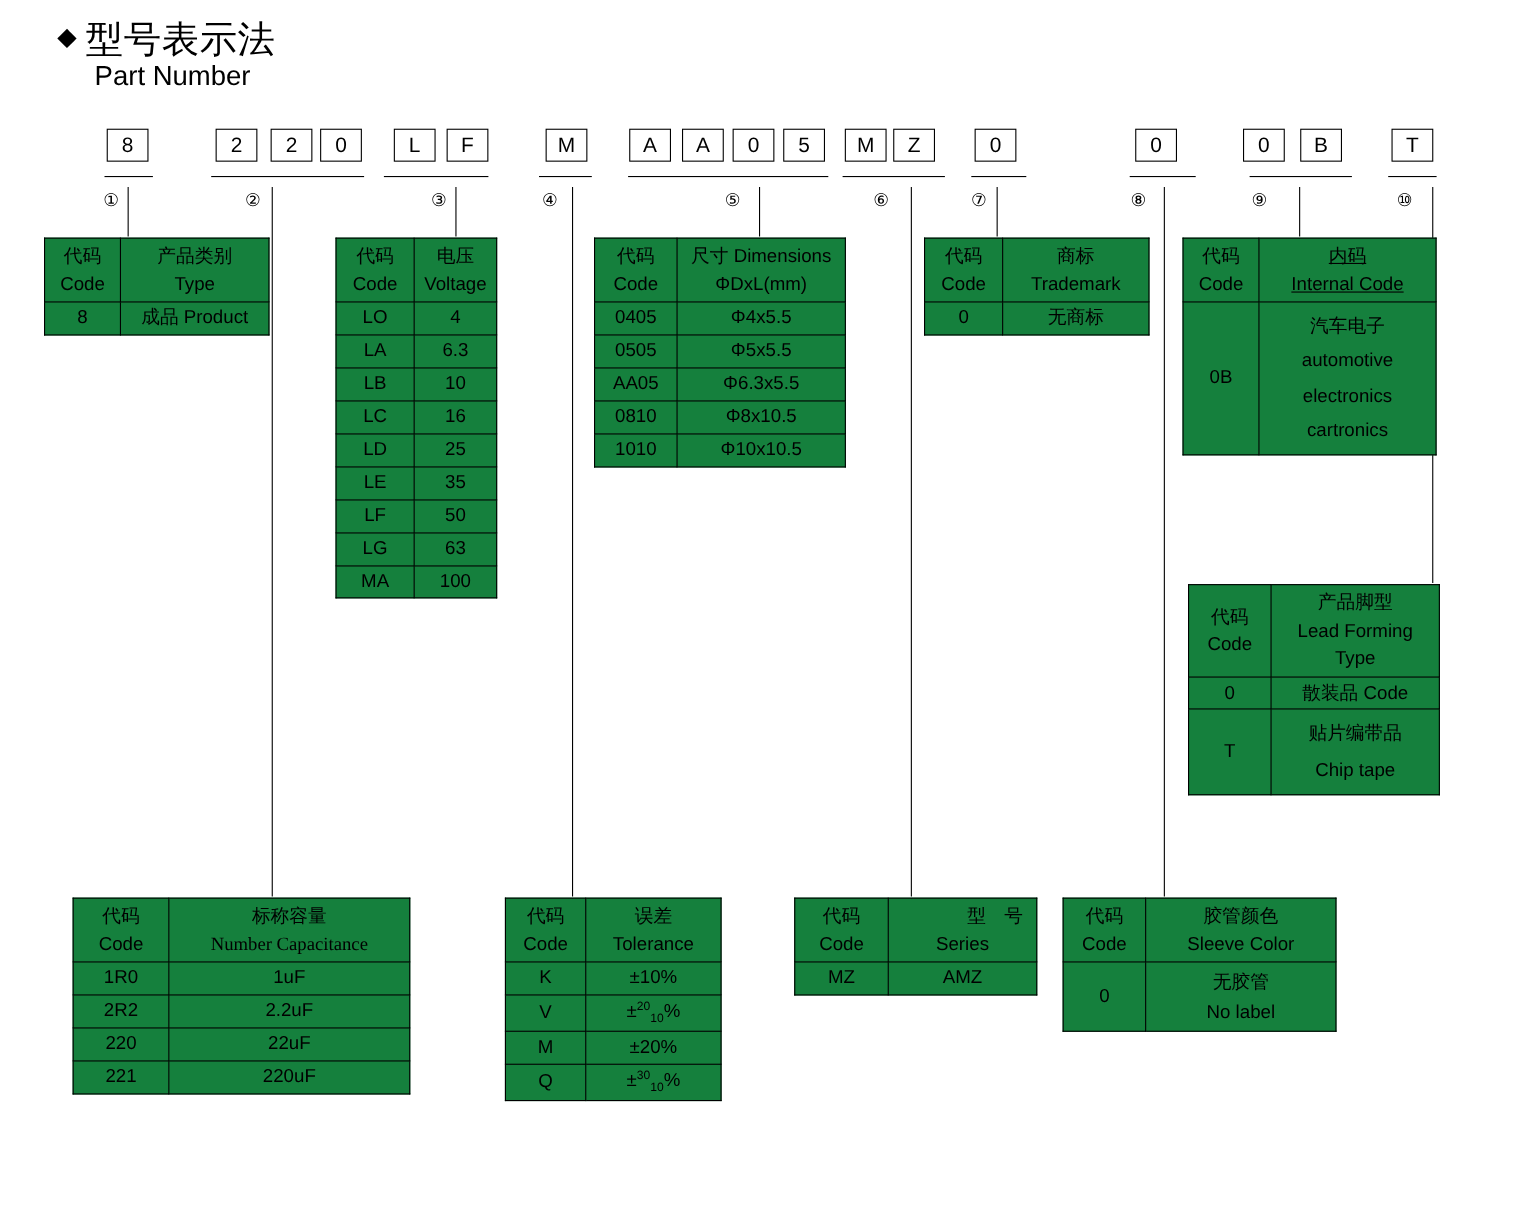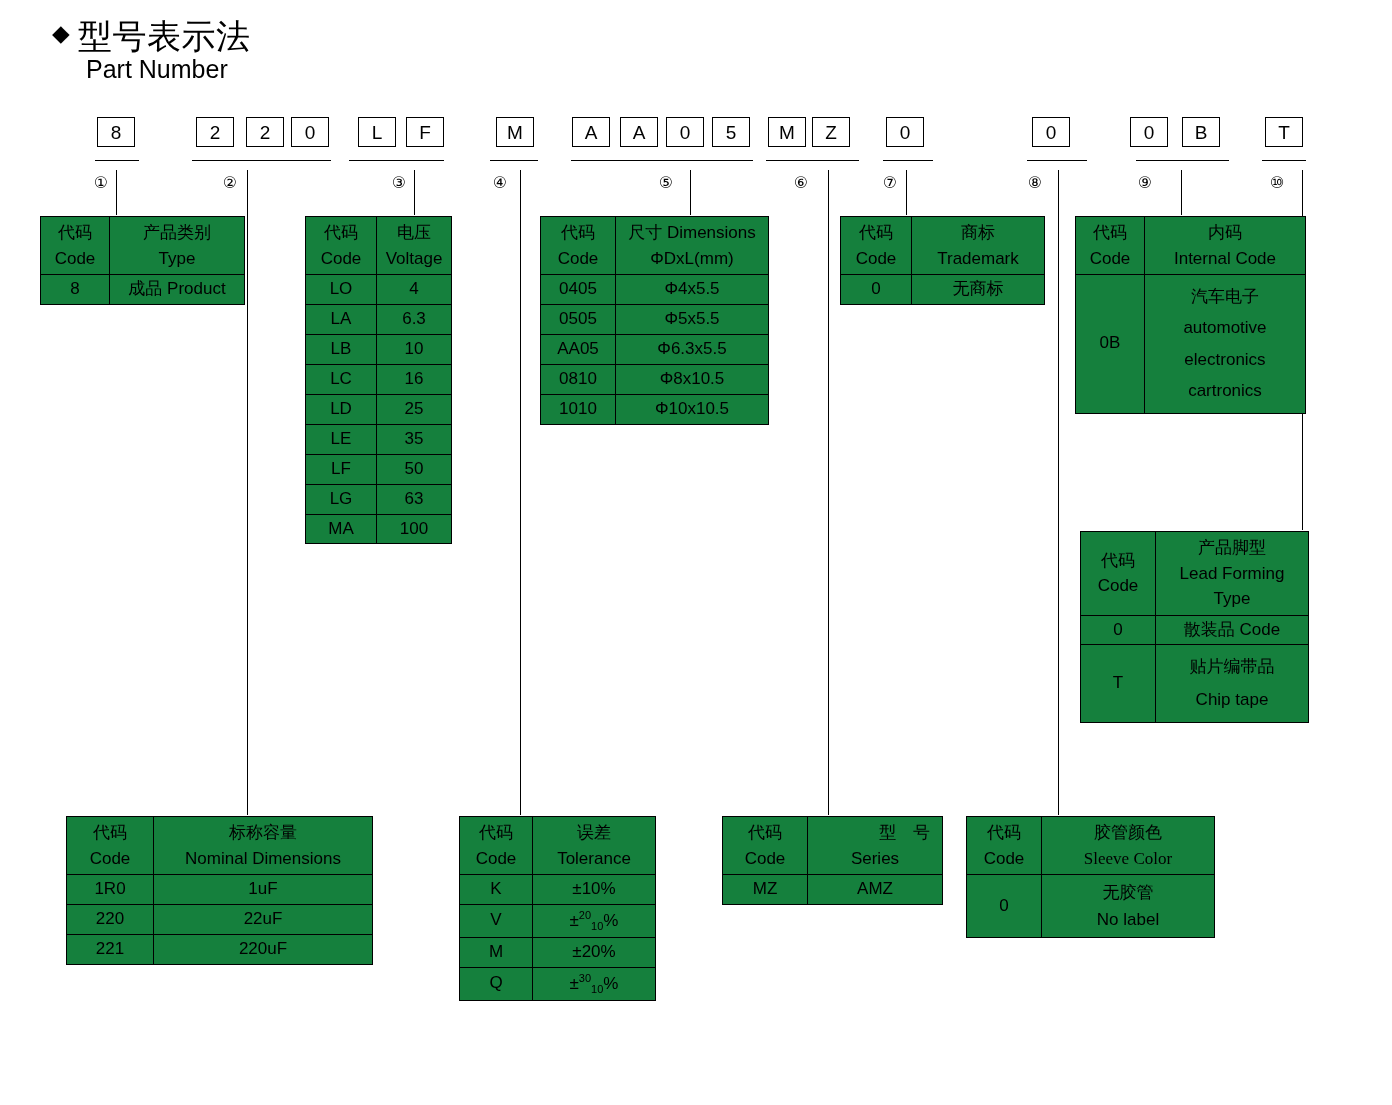--- a/index.html
+++ b/index.html
@@ -270,21 +270,21 @@
   </tbody>
     </table>
 
   <table class="dt" style="left:1075px;top:216px;">
     <tbody>
         <tr>
       <td class="hd" style="width:56px;">
         <span class="cell2">代码</span>
         <span class="cell2">Code</span>
       </td>
-      <td class="hd" style="width:148px;">
+      <td class="hd" style="width:148px;text-decoration:underline;">
         <span class="cell2">内码</span>
         <span class="cell2">Internal Code</span>
       </td>
     </tr>
     <tr>
       <td>0B</td>
       <td style="line-height:1.85;padding:6px;">
         <span class="cell2">汽车电子</span>
         <span class="cell2">automotive</span>
         <span class="cell2">electronics</span>
@@ -321,28 +321,32 @@
   </tbody>
     </table>
 
   <table class="dt" style="left:66px;top:816px;">
     <tbody>
         <tr>
       <td class="hd" style="width:74px;">
         <span class="cell2">代码</span>
         <span class="cell2">Code</span>
       </td>
-      <td class="hd" style="width:206px;">
+      <td class="hd" style="width:206px;font-family:Liberation Serif, serif;">
         <span class="cell2">标称容量</span>
-        <span class="cell2">Nominal Dimensions</span>
+        <span class="cell2">Number Capacitance</span>
       </td>
     </tr>
     <tr>
           <td>1R0</td>
           <td>1uF</td>
+        </tr>
+    <tr>
+          <td>2R2</td>
+          <td>2.2uF</td>
         </tr>
     <tr>
           <td>220</td>
           <td>22uF</td>
         </tr>
     <tr>
           <td>221</td>
           <td>220uF</td>
         </tr>
   </tbody>
@@ -402,21 +406,21 @@
   </tbody>
     </table>
 
   <table class="dt" style="left:966px;top:816px;">
     <tbody>
         <tr>
       <td class="hd" style="width:62px;">
         <span class="cell2">代码</span>
         <span class="cell2">Code</span>
       </td>
-      <td class="hd" style="width:160px;font-family:Liberation Serif, serif;">
+      <td class="hd" style="width:160px;">
         <span class="cell2">胶管颜色</span>
         <span class="cell2">Sleeve Color</span>
       </td>
     </tr>
     <tr>
       <td>0</td>
       <td style="line-height:1.6;padding:4px 6px;">
         <span class="cell2">无胶管</span>
         <span class="cell2">No label</span>
       </td>

